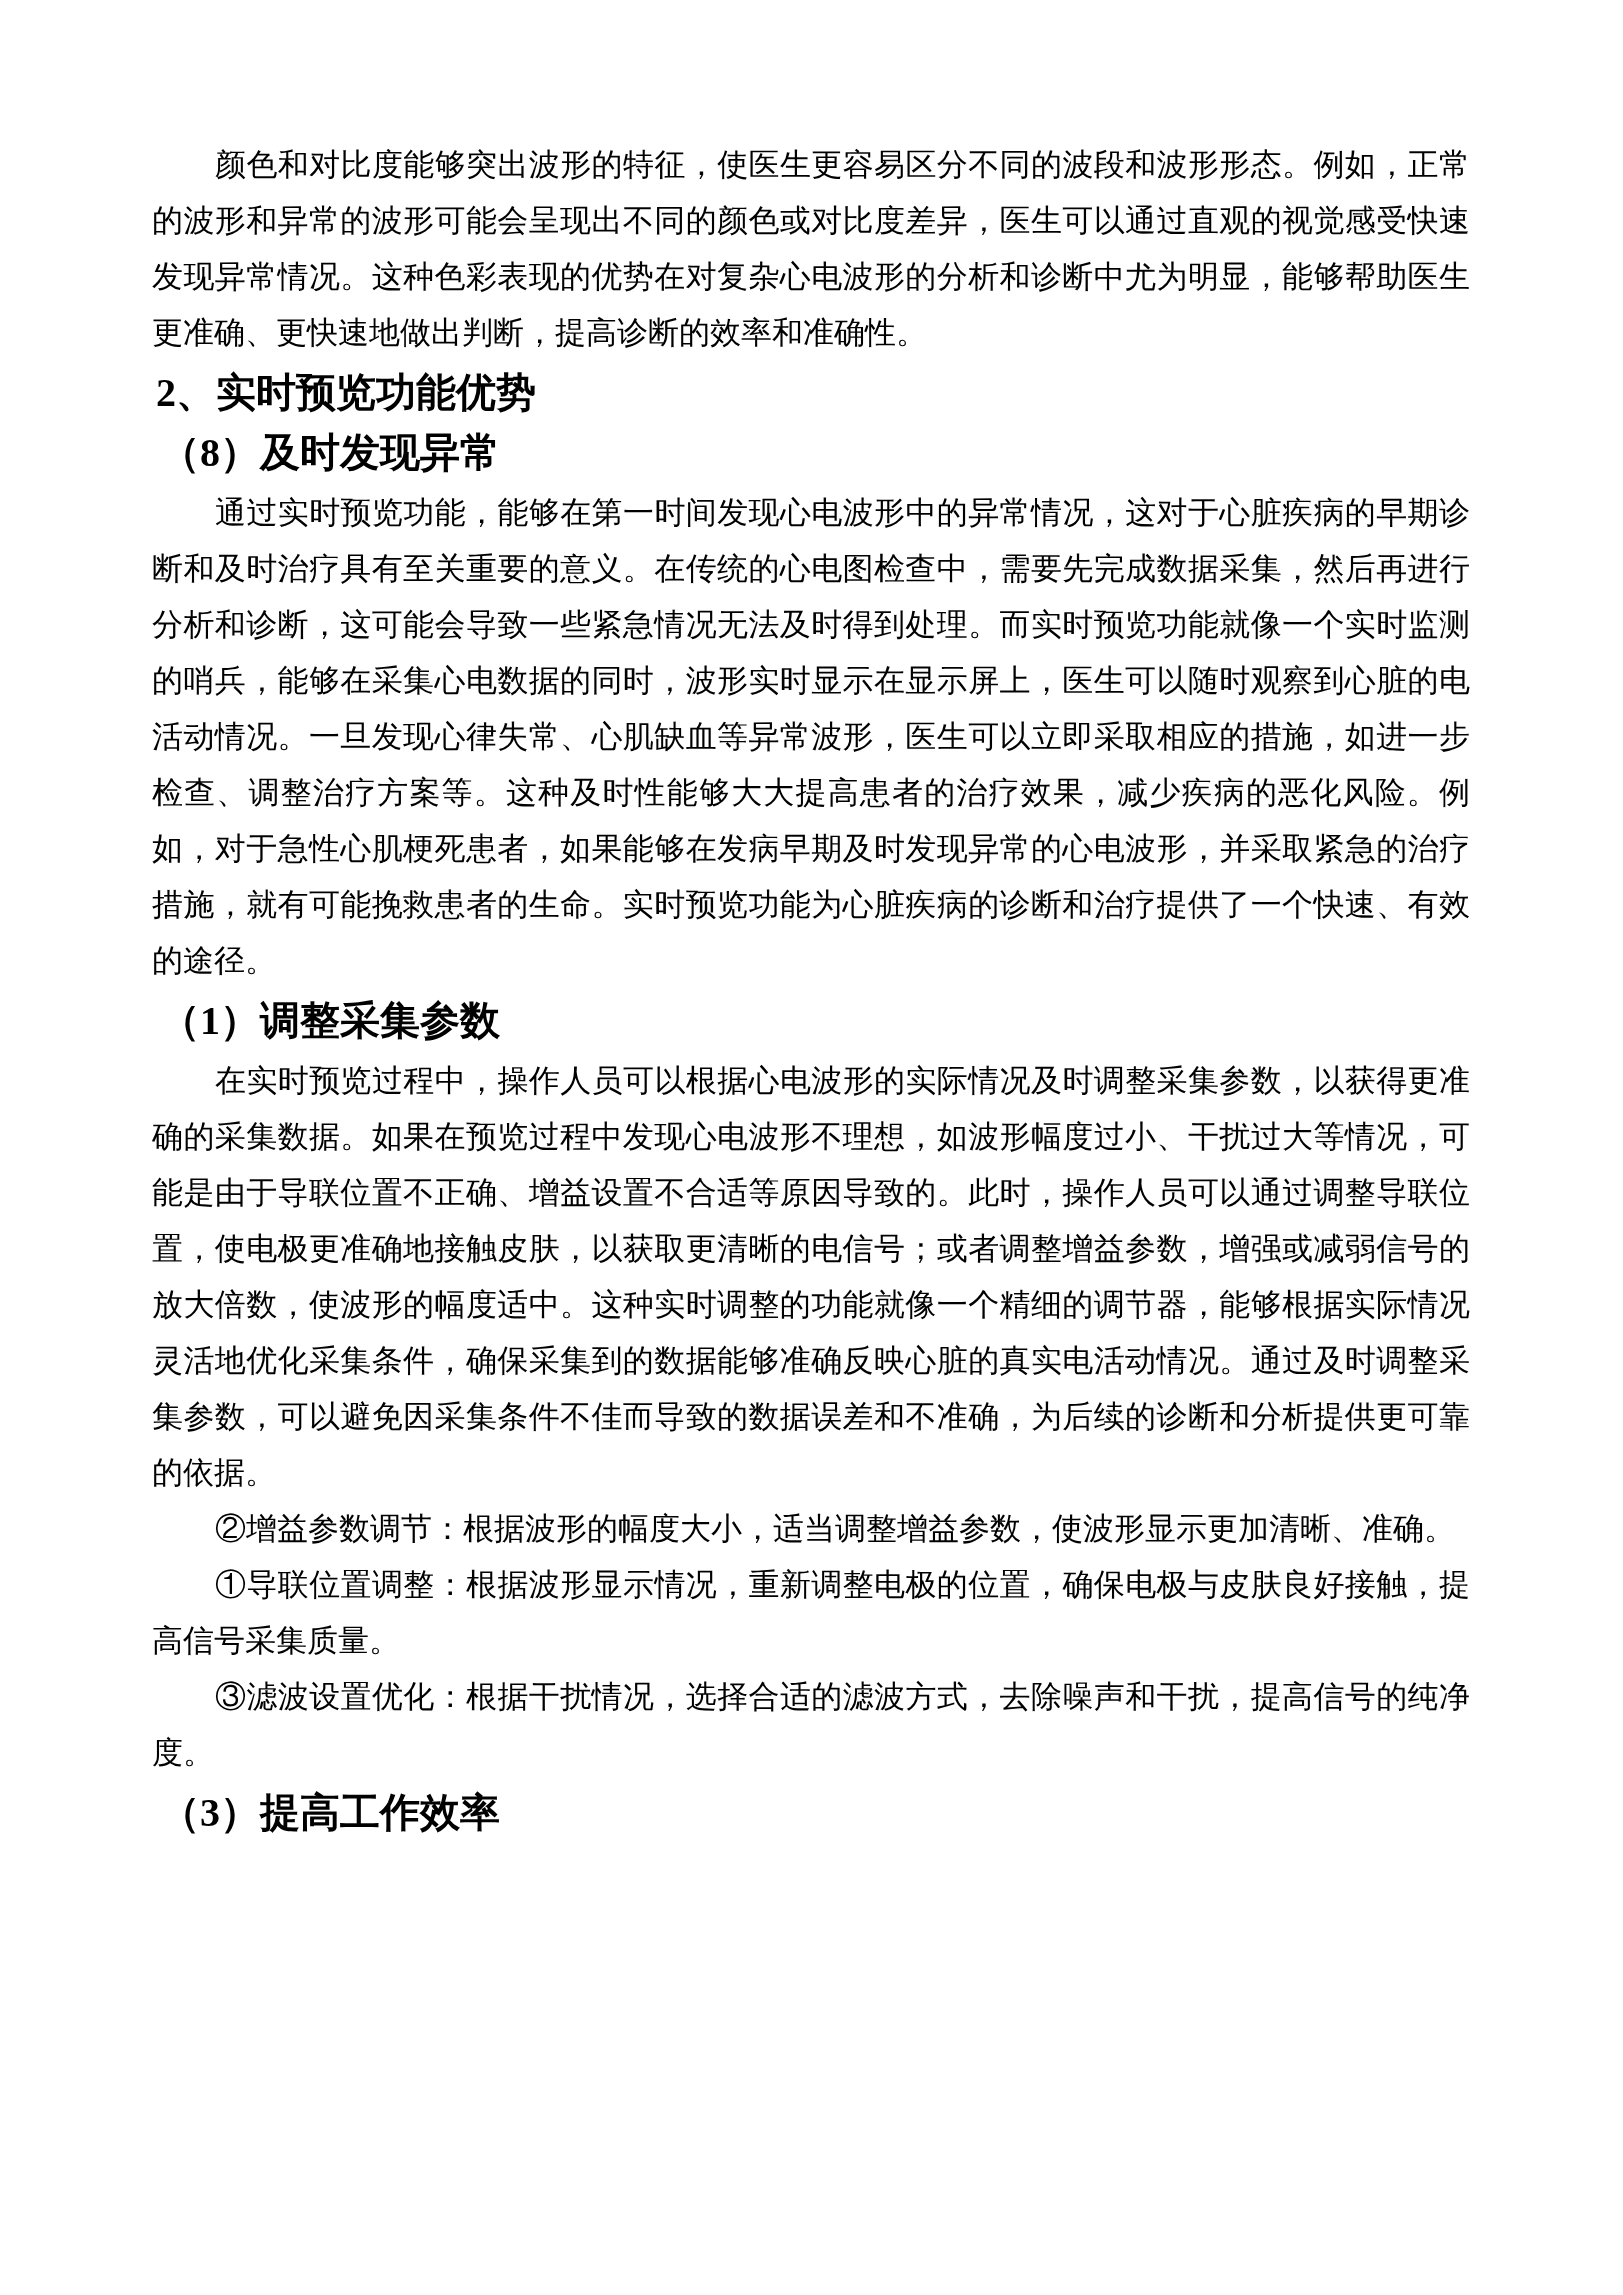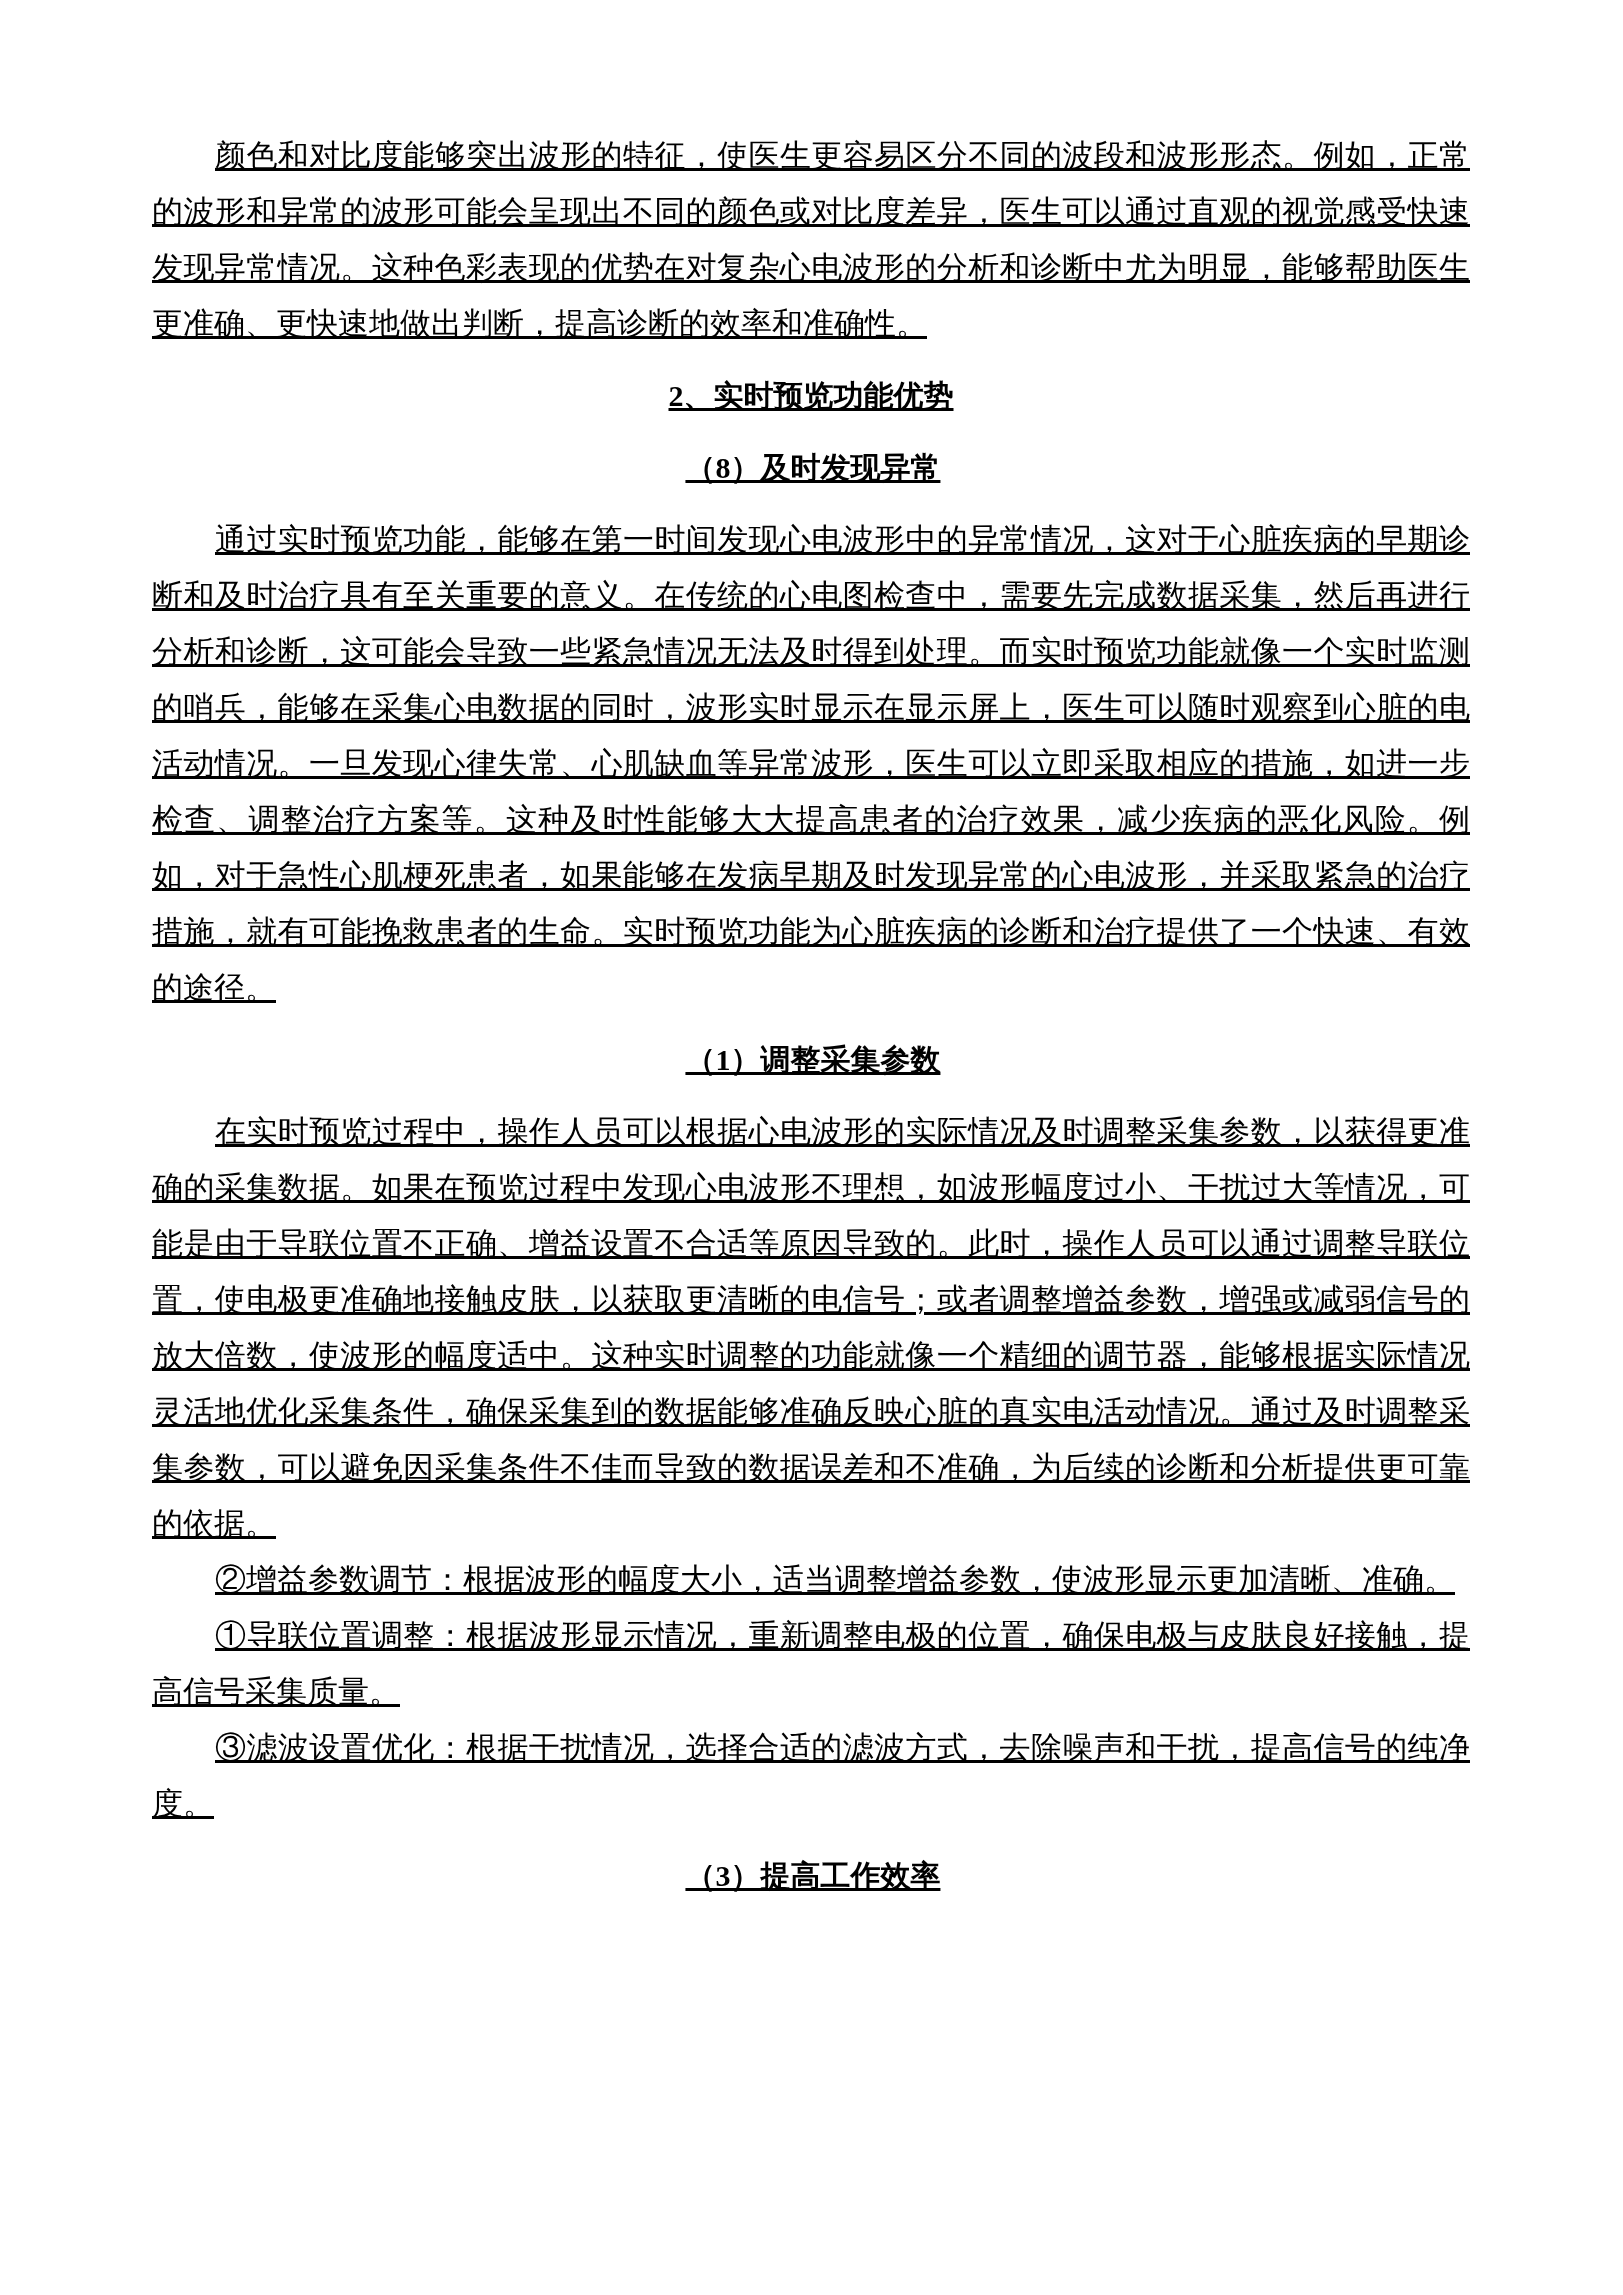--- a/index.html
+++ b/index.html
@@ -16,44 +16,43 @@
     position: relative;
     width: 1623px;
     height: 2295px;
     background: #ffffff;
     overflow: hidden;
     box-sizing: border-box;
   }
   .content {
     position: absolute;
     left: 152px;
-    top: 128px;
+    top: 137px;
     width: 1318px;
-    text-decoration: underline;
   }
   
   .para {
     font-size: 31px;
     line-height: 56px;
     text-align: justify;
     text-justify: inter-character;
     text-indent: 63px;
     margin: 0;
     letter-spacing: 0px;
     word-break: break-all;
     font-weight: normal;
   }
   
   .heading {
-    font-size: 30px;
+    font-size: 40px;
     line-height: 56px;
     font-weight: bold;
-    margin: 16px;
+    margin: 4px;
     text-indent: 0;
-    text-align: center;
+    text-align: left;
     letter-spacing: 0px;
   }
   
   .heading.paren {
     text-indent: 3.9px;
   }
   
   .listitem {
     font-size: 31px;
     line-height: 56px;

